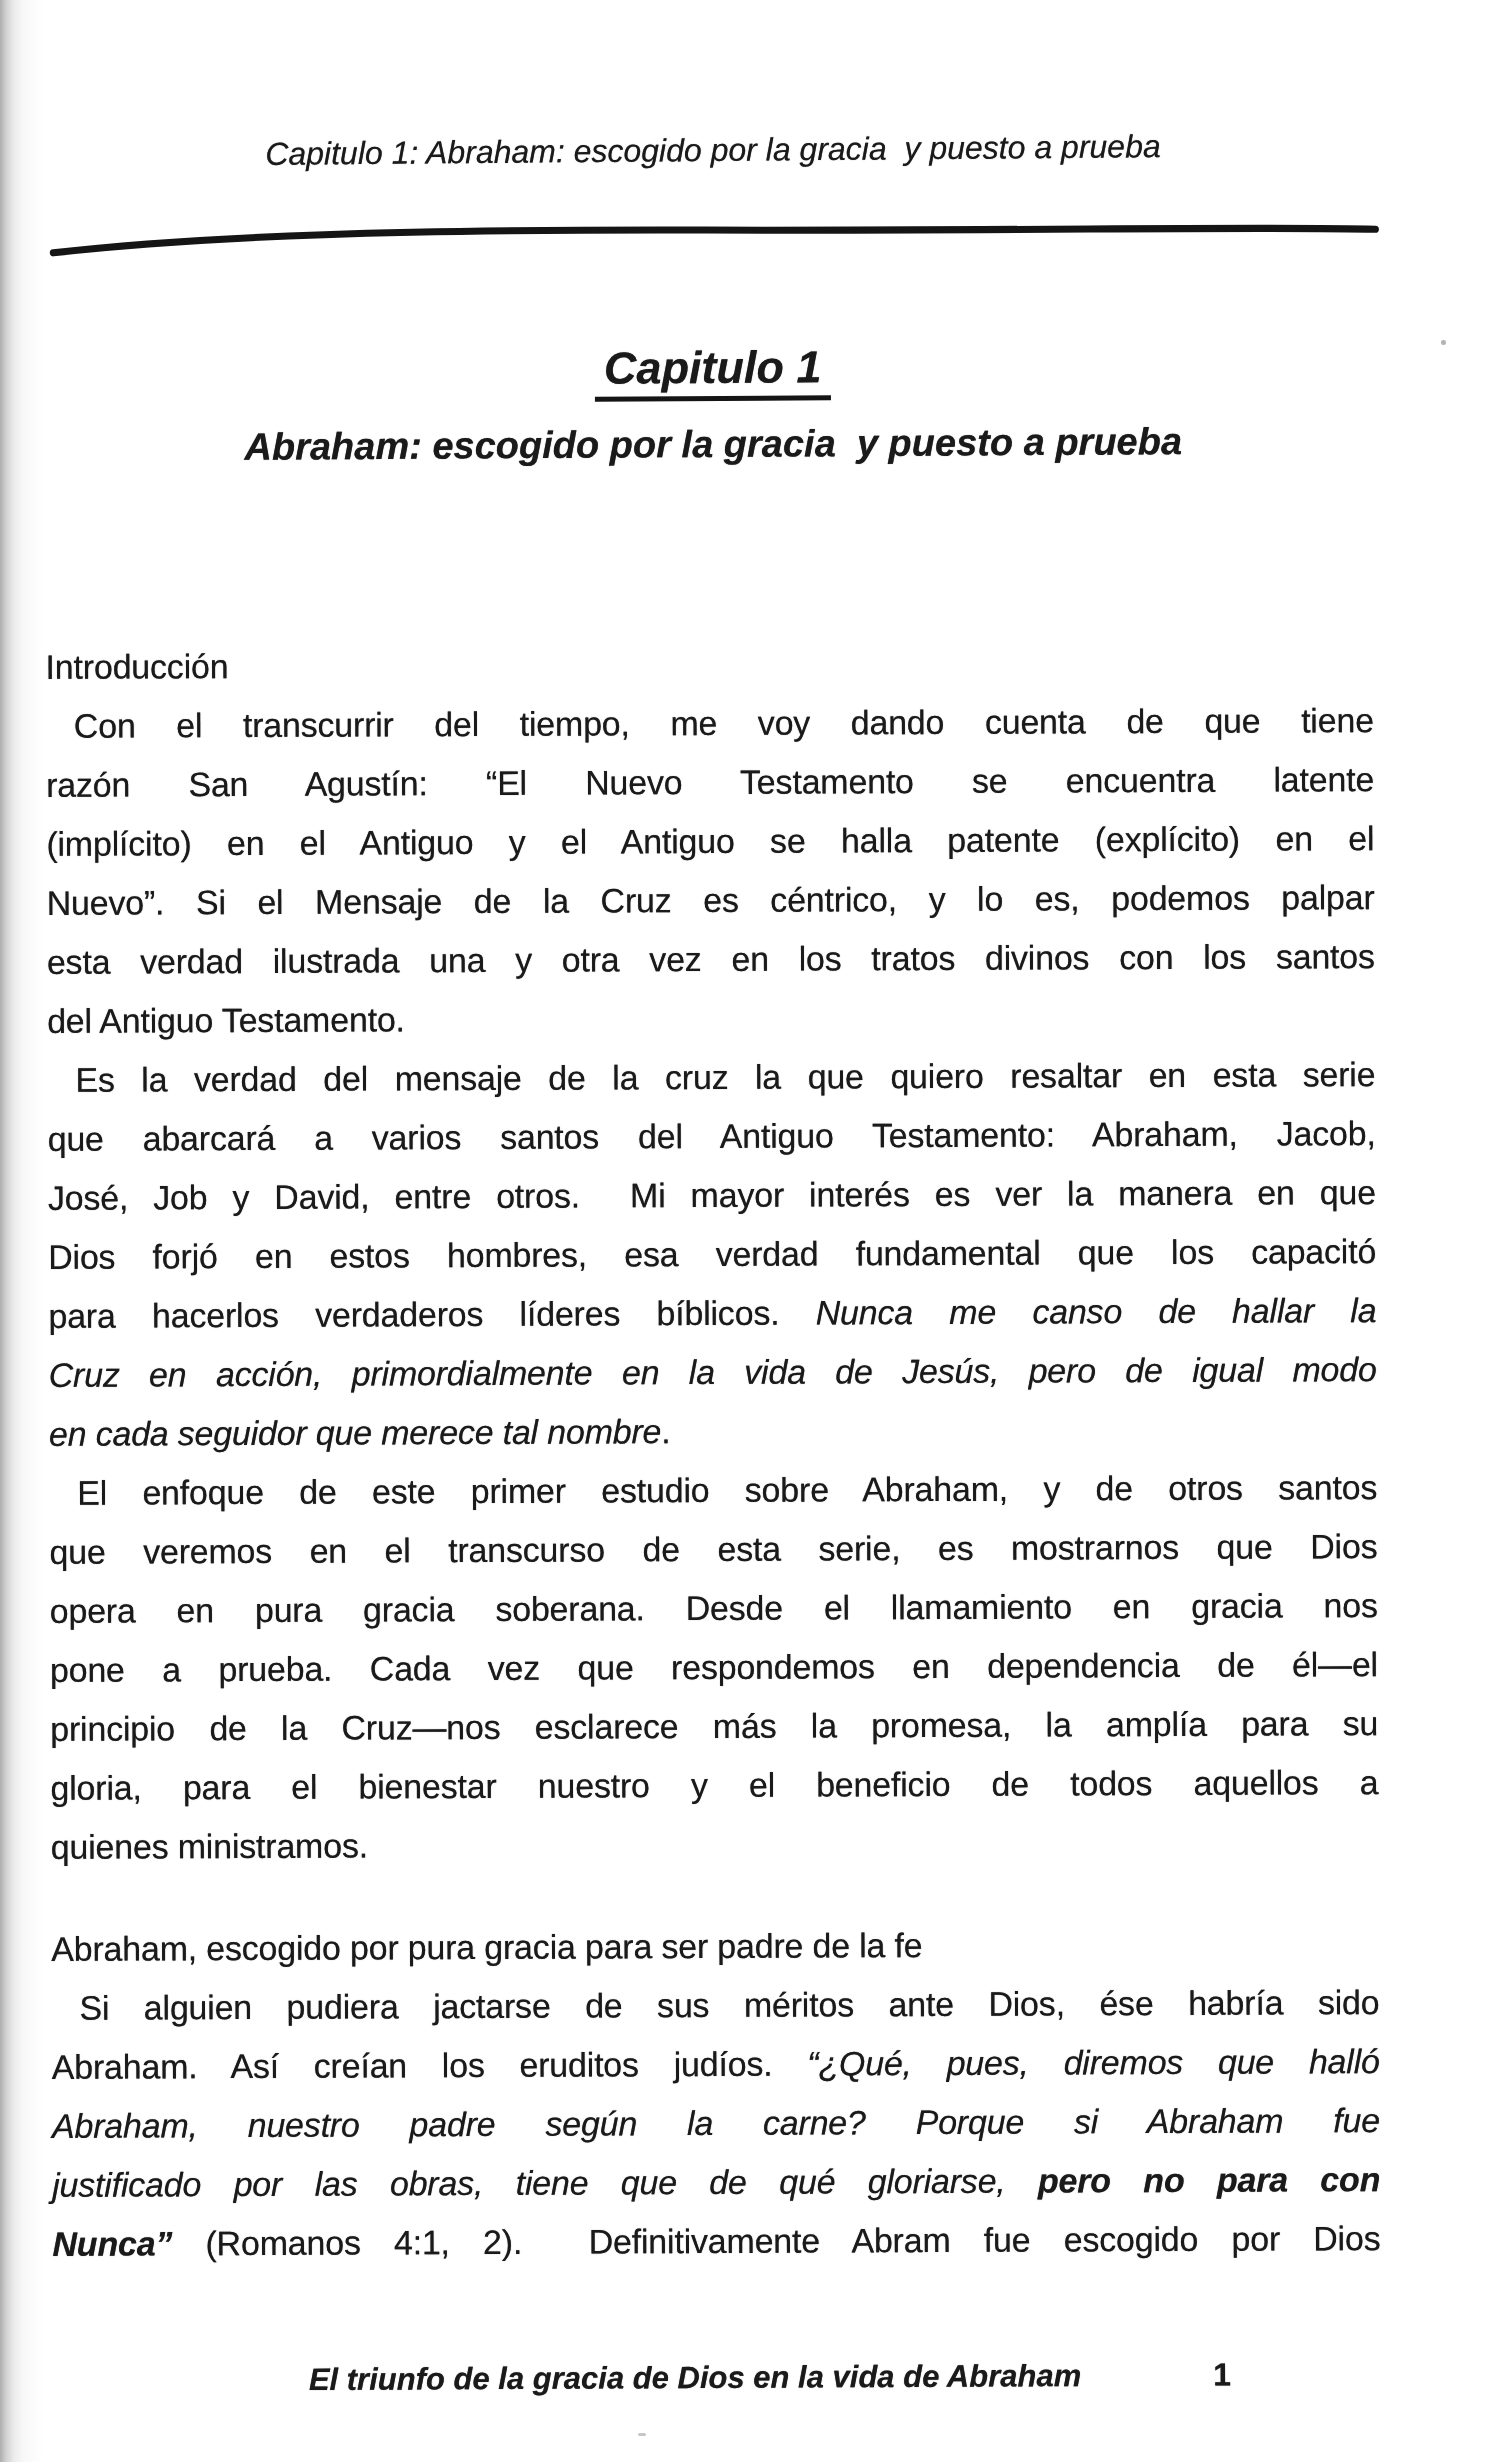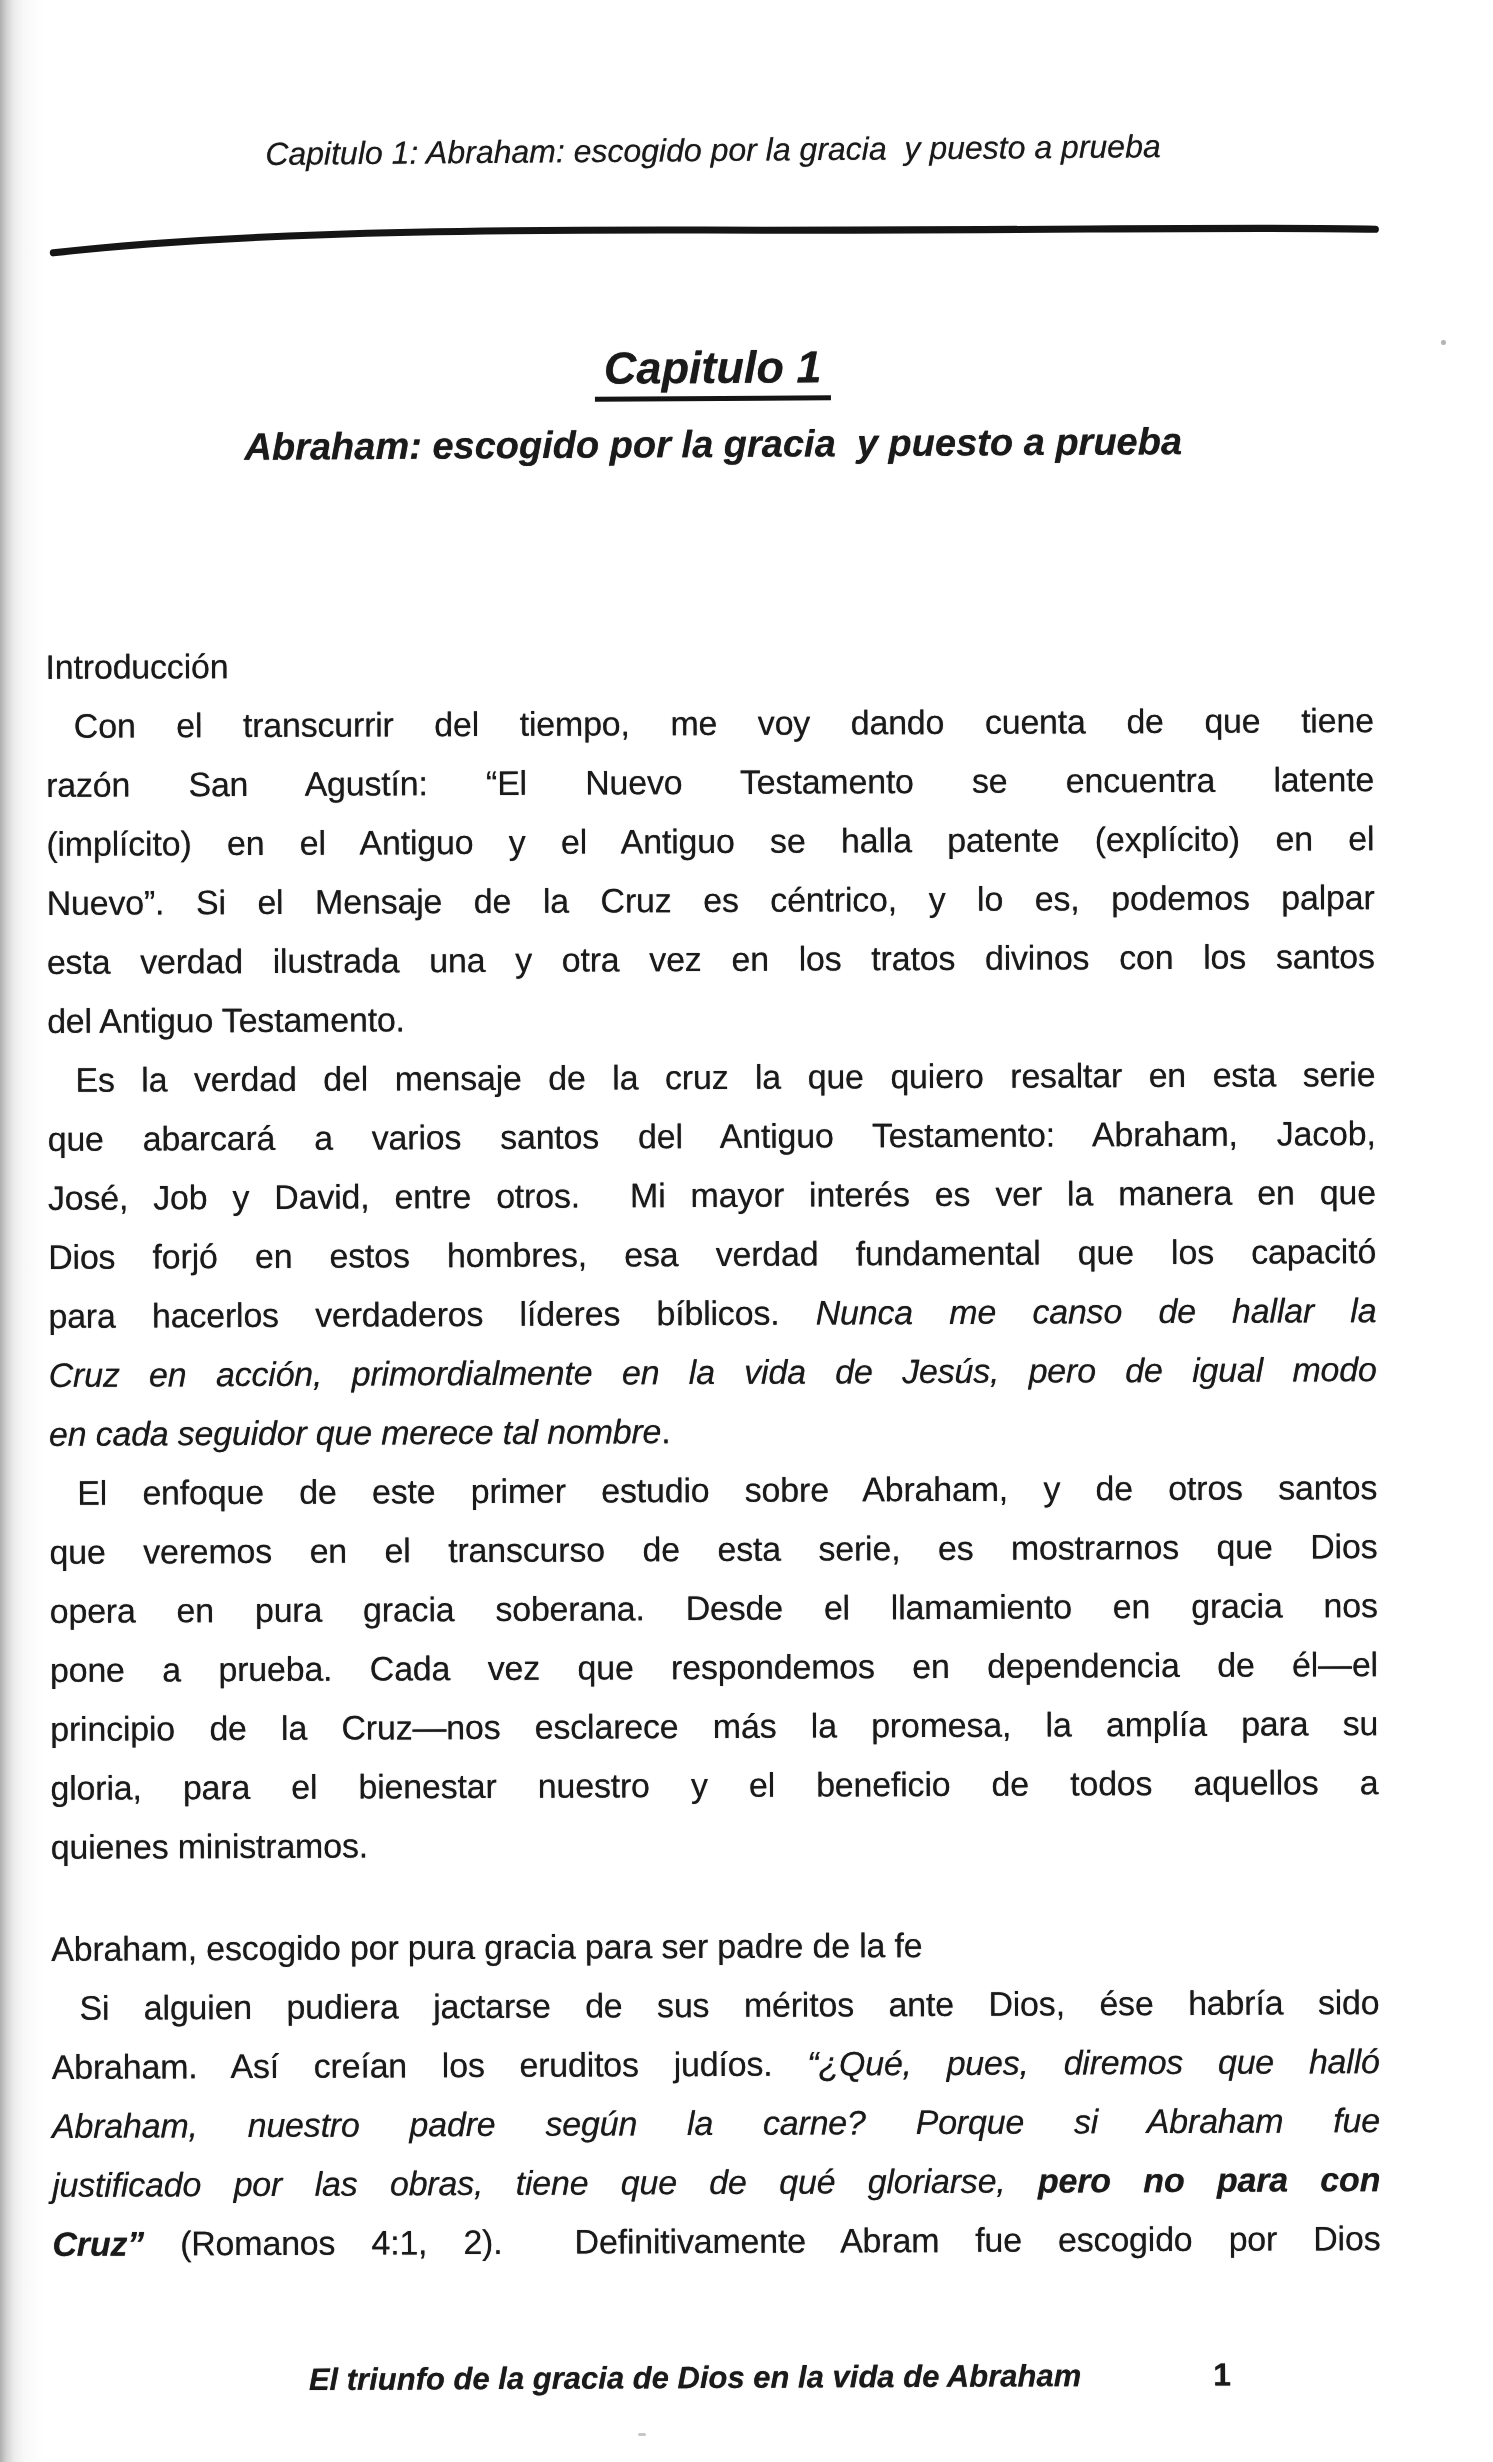--- a/index.html
+++ b/index.html
@@ -99,20 +99,20 @@
     <div class="line j"><span class="s-n">opera en pura gracia soberana. Desde el llamamiento en gracia nos</span></div>
     <div class="line j"><span class="s-n">pone a prueba. Cada vez que respondemos en dependencia de él—el</span></div>
     <div class="line j"><span class="s-n">principio de la Cruz—nos esclarece más la promesa, la amplía para su</span></div>
     <div class="line j"><span class="s-n">gloria, para el bienestar nuestro y el beneficio de todos aquellos a</span></div>
     <div class="line"><span class="s-n">quienes ministramos.</span></div>
     <div class="line hd gap"><span class="s-n">Abraham, escogido por pura gracia para ser padre de la fe</span></div>
     <div class="line j ind"><span class="s-n">Si alguien pudiera jactarse de sus méritos ante Dios, ése habría sido</span></div>
     <div class="line j"><span class="s-n">Abraham. Así creían los eruditos judíos. </span><span class="s-i">“¿Qué, pues, diremos que halló</span></div>
     <div class="line j"><span class="s-i">Abraham, nuestro padre según la carne? Porque si Abraham fue</span></div>
     <div class="line j"><span class="s-i">justificado por las obras, tiene que de qué gloriarse, </span><span class="s-bi">pero no para con</span></div>
-    <div class="line j"><span class="s-bi">Cruz”</span><span class="s-n"> (Romanos 4:1, 2).&nbsp; Definitivamente Abram fue escogido por Dios</span></div>
+    <div class="line j"><span class="s-bi">Nunca”</span><span class="s-n"> (Romanos 4:1, 2).&nbsp; Definitivamente Abram fue escogido por Dios</span></div>
   </div>
 
 <div class="footer">
   <span class="footer-title ink">El triunfo de la gracia de Dios en la vida de Abraham</span>
   <span class="page-number ink">1</span>
 </div>
 
 
 </body></html>

